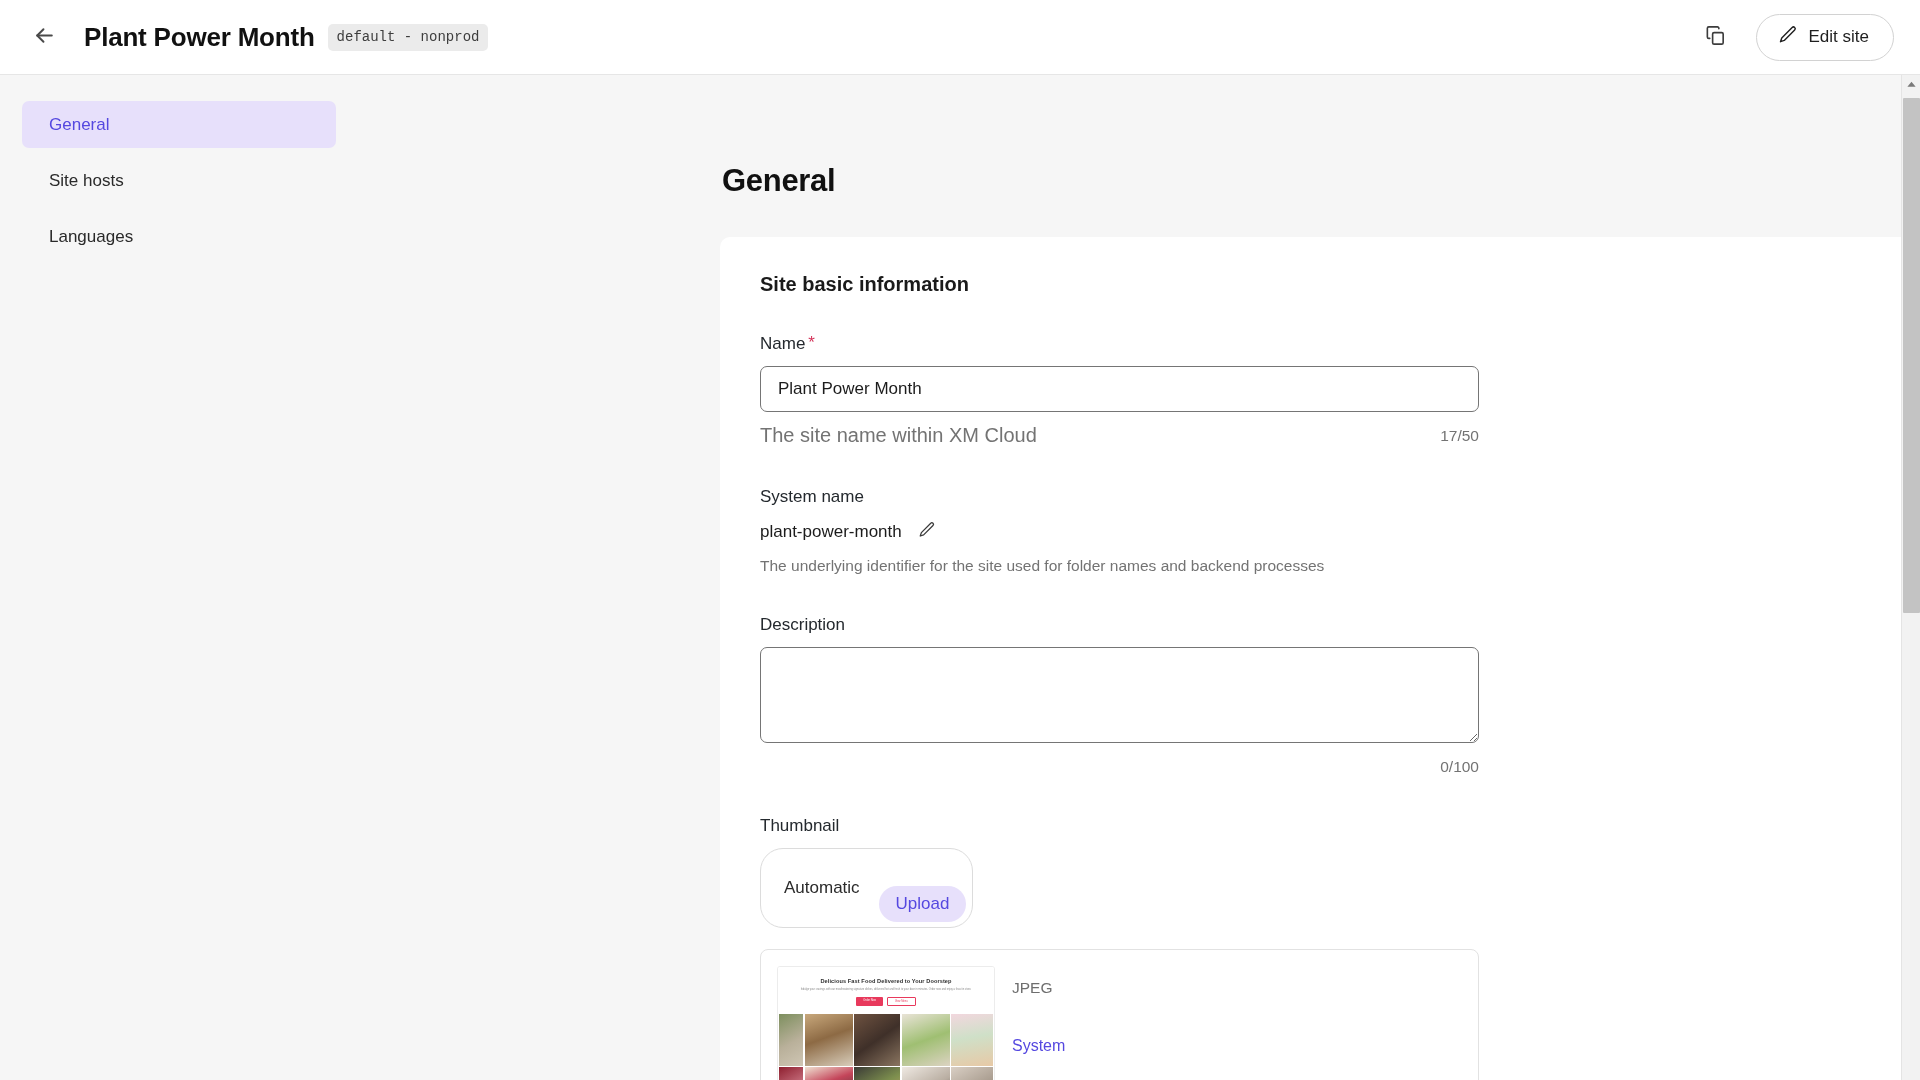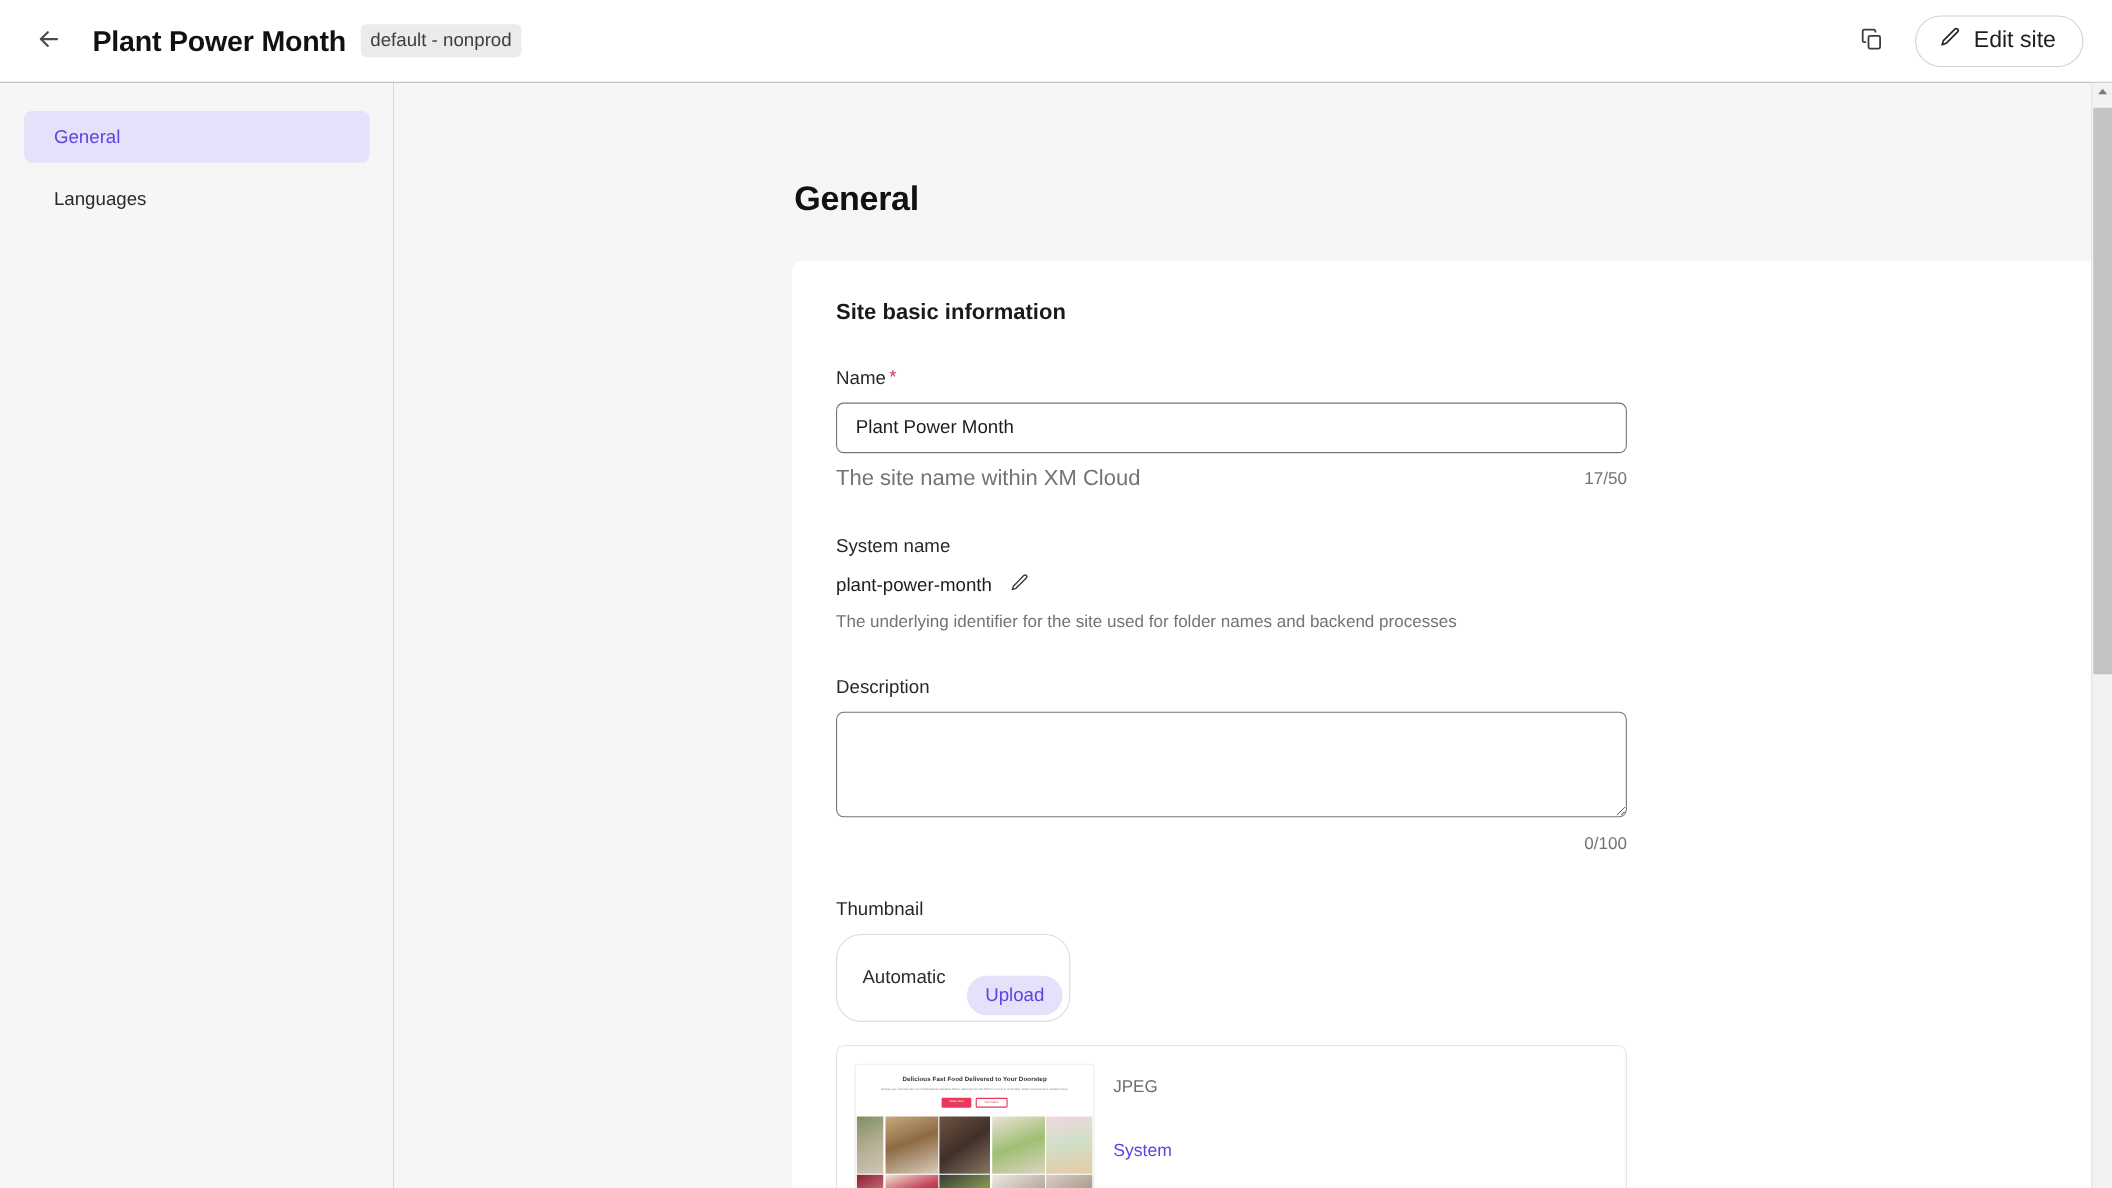--- a/index.html
+++ b/index.html
@@ -28,36 +28,36 @@
     border: none; background: transparent; cursor: pointer;
     border-radius: 6px; color: #4a4a4a;
   }
   .title-wrap { display: flex; align-items: center; gap: 13px; margin-left: 20px; }
   .page-title {
     font-size: 26px; font-weight: bold; letter-spacing: -0.2px;
     color: #111111; white-space: nowrap;
   }
   .env-badge {
     background: #ebebeb; color: #3d3d3d;
-    font-size: 17px; line-height: 1;
-    padding: 6px 9px 7px; border-radius: 5px; white-space: nowrap;
+    font-size: 14px; line-height: 1;
+    padding: 6px 9px 7px; border-radius: 5px; white-space: nowrap; font-family: Liberation Mono, monospace;
   }
   .topbar-spacer { flex: 1; }
   .topbar-actions { display: flex; align-items: center; gap: 20px; }
   .icon-btn {
     width: 40px; height: 40px; border: none; background: transparent;
     display: flex; align-items: center; justify-content: center;
     cursor: pointer; border-radius: 6px; color: #3c3c3c;
   }
   .edit-site-btn {
     display: flex; align-items: center; gap: 11px;
     height: 47px; padding: 0 24px 0 21px;
     border: 1px solid #d2d2d2; border-radius: 24px;
     background: #ffffff; cursor: pointer;
-    font-size: 21px; color: #1f1f1f;
+    font-size: 17px; color: #1f1f1f;
     font-family: "Liberation Sans", sans-serif;
   }
 
   
   .body-row { flex: 1; display: flex; min-height: 0; background: #14532d; }
 
   
   .sidebar {
     width: 358px; min-width: 358px;
     background: #f6f6f6;
@@ -282,20 +282,23 @@
         <span>Edit site</span>
       </button>
     </div>
   </div>
 
   <div class="body-row">
 
     <div class="sidebar">
       <div class="nav-item active">
         <span>General</span>
+      </div>
+      <div class="nav-item">
+        <span>Site hosts</span>
       </div>
       <div class="nav-item">
         <span>Languages</span>
       </div>
     </div>
 
     <div class="main-scroll">
       <div class="main-inner">
         <div class="content-col">
 

